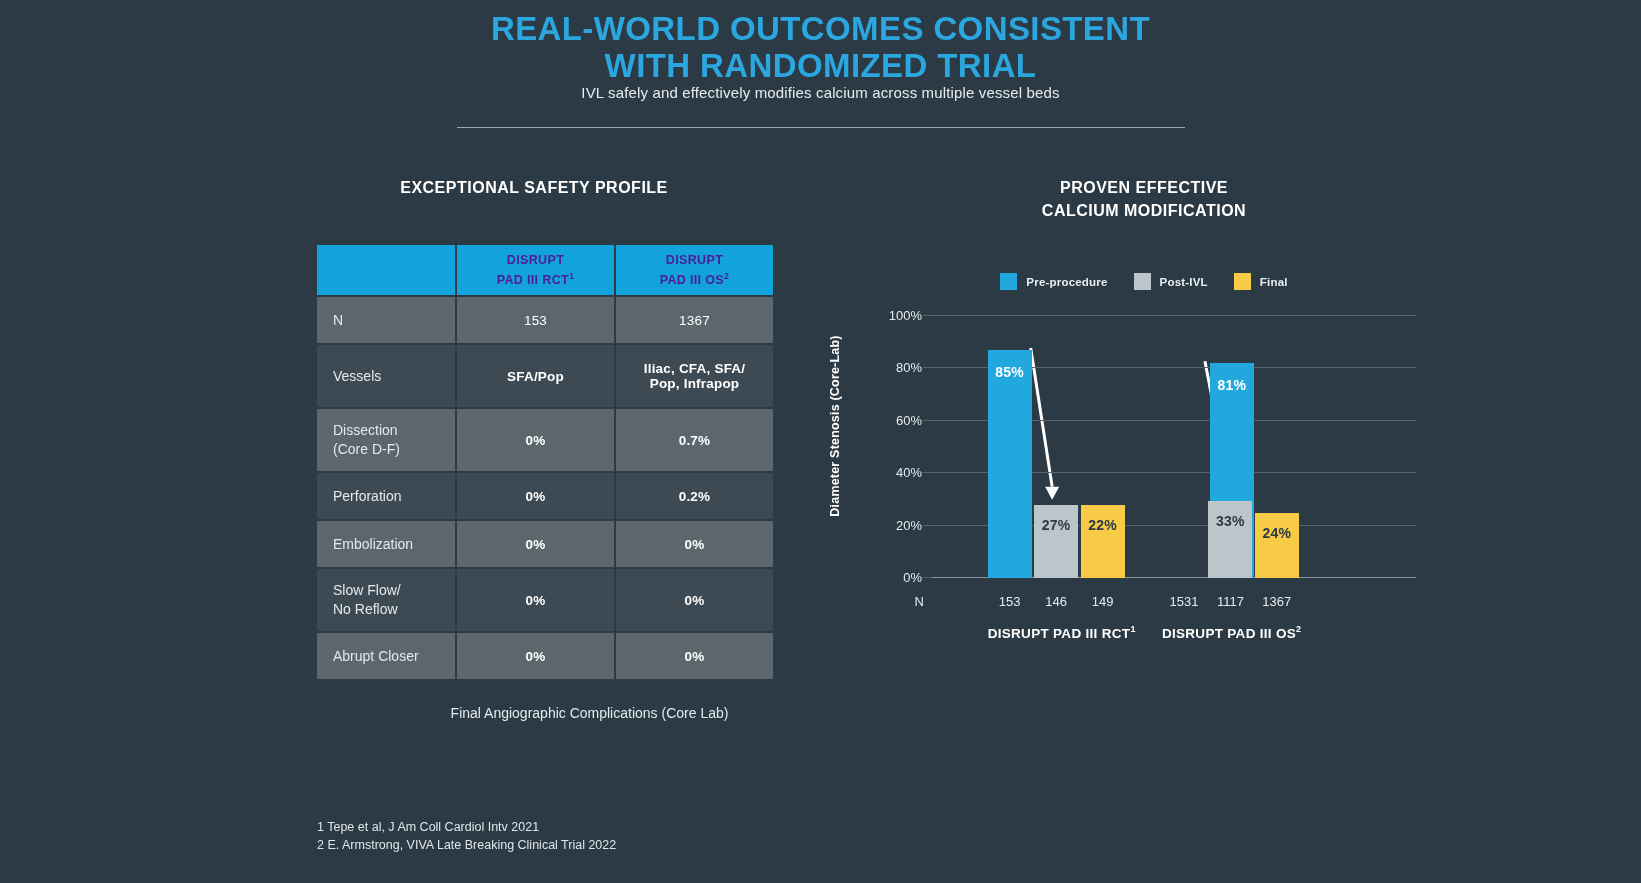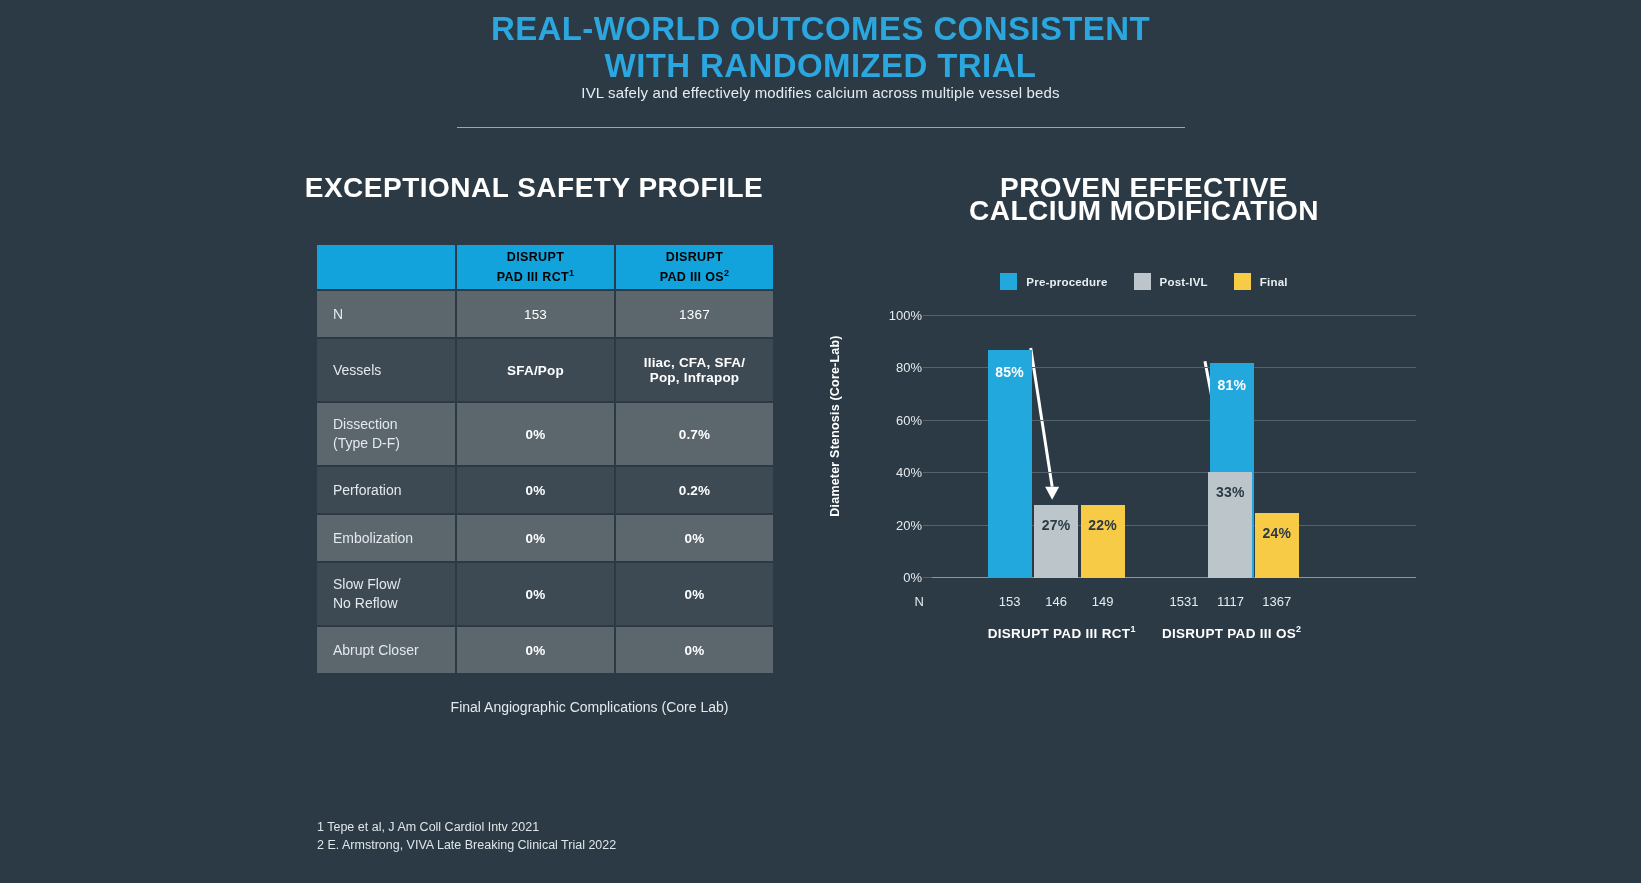--- a/index.html
+++ b/index.html
@@ -43,21 +43,21 @@
   
   .panels {
     position: absolute;
     top: 176px;
     left: 0;
     width: 1641px;
   }
   .panel-title {
     color: #ffffff;
     font-weight: bold;
-    font-size: 28px;
+    font-size: 16px;
     letter-spacing: 0.5px;
     text-align: center;
     line-height: 23px;
   }
 
   
   .left-panel {
     position: absolute;
     left: 204px;
     top: 0;
@@ -65,26 +65,26 @@
   }
   .table-wrap { margin-top: 44px; padding-left: 111px; }
   table.safety {
     border-collapse: separate;
     border-spacing: 2px;
     width: 460px;
     table-layout: fixed;
   }
   table.safety th {
     background: #13a3dc;
-    color: #000000;
+    color: #4c1d95;
     font-size: 12.5px;
     font-weight: bold;
     line-height: 16px;
     letter-spacing: 0.35px;
-    height: 44px;
+    height: 50px;
     vertical-align: middle;
     text-align: center;
   }
   table.safety th.blank { width: 138px; }
   table.safety td {
     text-align: center;
     vertical-align: middle;
     height: 46px;
     font-size: 13.5px;
     color: #ffffff;
@@ -294,21 +294,21 @@
               <td class="label">Vessels</td>
               <td class="val">SFA/Pop</td>
               <td class="val">
                 <span>Iliac, CFA, SFA/</span><br>
                 <span>Pop, Infrapop</span>
               </td>
             </tr>
             <tr class="light tall">
               <td class="label">
                 <span>Dissection</span><br>
-                <span>(Type D-F)</span>
+                <span>(Core D-F)</span>
               </td>
               <td class="val">0%</td>
               <td class="val">0.7%</td>
             </tr>
             <tr class="dark">
               <td class="label">Perforation</td>
               <td class="val">0%</td>
               <td class="val">0.2%</td>
             </tr>
             <tr class="light">
@@ -399,21 +399,21 @@
             </div>
             <div class="bar" style="left: 21.1%; width: 9.1%; height: 73.36px; background: rgb(188, 197, 201);">
               <span class="bar-label" style="color: rgb(43, 58, 68); top: 12px;">27%</span>
             </div>
             <div class="bar" style="left: 30.7%; width: 9.1%; height: 73px; background: rgb(247, 203, 69);">
               <span class="bar-label" style="color: rgb(43, 58, 68); top: 12px;">22%</span>
             </div>
             <div class="bar" style="left: 47.5%; width: 9.1%; height: 214.84px; background: rgb(35, 168, 221); margin-left: 48px;">
               <span class="bar-label" style="color: rgb(255, 255, 255); top: 14px;">81%</span>
             </div>
-            <div class="bar" style="left: 57.1%; width: 9.1%; height: 106px; background: rgb(188, 197, 201);">
+            <div class="bar" style="left: 57.1%; width: 9.1%; height: 77px; background: rgb(188, 197, 201);">
               <span class="bar-label" style="color: rgb(43, 58, 68); top: 12px;">33%</span>
             </div>
             <div class="bar" style="left: 66.7%; width: 9.1%; height: 65.5px; background: rgb(247, 203, 69);">
               <span class="bar-label" style="color: rgb(43, 58, 68); top: 12px;">24%</span>
             </div>
           </div>
         <div class="n-row" id="n-row">
           <span class="n-label-left">N</span>
         <span class="n-val" style="left: 11.5%; width: 9.1%;">153</span>
             <span class="n-val" style="left: 21.1%; width: 9.1%;">146</span>

